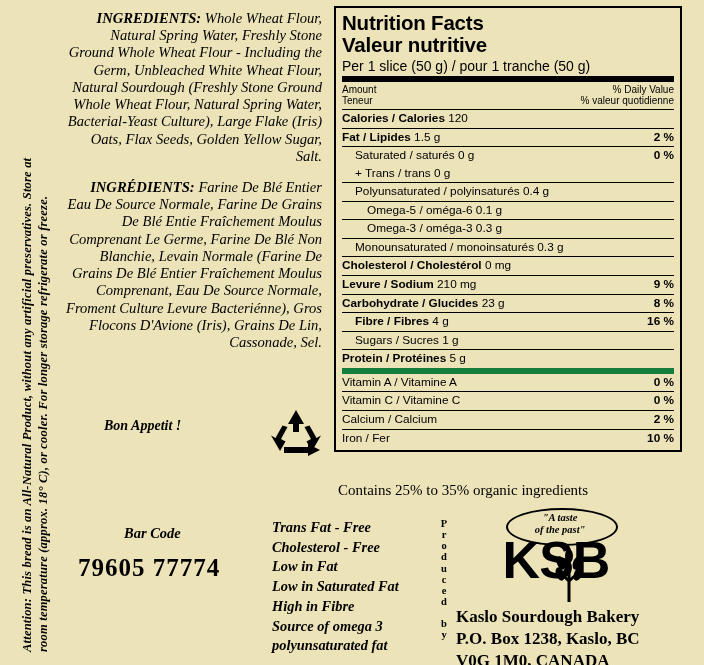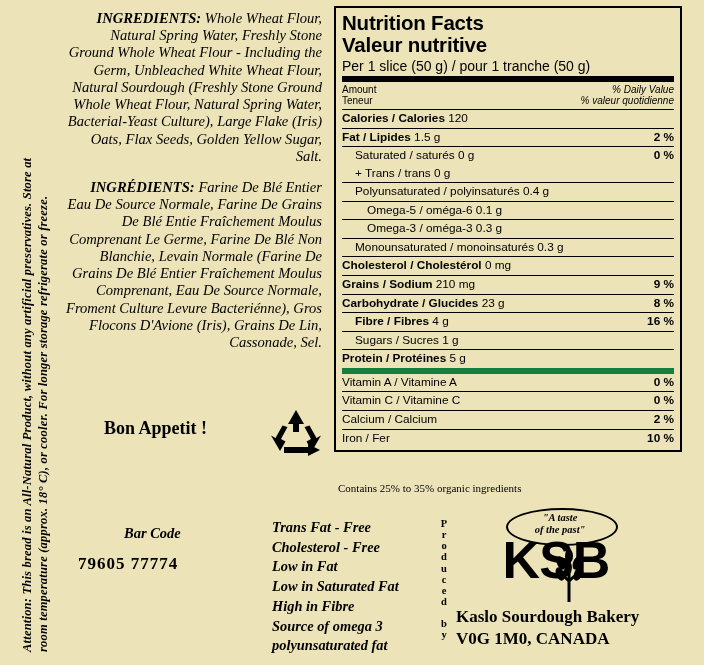--- a/index.html
+++ b/index.html
@@ -76,22 +76,23 @@
     font-weight: bold;
     font-style: italic;
   }
   .ing-body {
     font-style: italic;
   }
   .bon-appetit {
     position: absolute;
     left: 104px;
     top: 418px;
-    font-weight: bold;
-    font-size: 18px;
+    font-style: italic;
+    font-weight: bold;
+    font-size: 14px;
     font-family: "Liberation Serif", serif;
   }
 
   
   .recycle {
     position: absolute;
     left: 268px;
     top: 408px;
     width: 56px;
     height: 52px;
@@ -131,21 +132,20 @@
     padding: 2px 0 2px 0;
     border-bottom: 1px solid #000;
     font-size: 10px;
   }
   .nf-dvhead .lft {
     line-height: 1.15;
   }
   .nf-dvhead .rgt {
     text-align: right;
     line-height: 1.15;
-    font-style: italic;
   }
   .nf-row {
     display: flex;
     justify-content: space-between;
     align-items: baseline;
     border-bottom: 1px solid #000;
     padding: 2px 0 2px 0;
     font-size: 11.8px;
   }
   .nf-row.noline {
@@ -164,40 +164,40 @@
     font-weight: bold;
     white-space: nowrap;
   }
   .ind1 { padding-left: 13px; }
   .ind2 { padding-left: 25px; }
   .nf-contains {
     position: absolute;
     left: 338px;
     top: 482px;
     font-family: "Liberation Serif", serif;
-    font-size: 11px;
+    font-size: 15px;
   }
 
   
   .barcode-label {
     position: absolute;
     left: 124px;
     top: 525px;
     font-family: "Liberation Serif", serif;
     font-weight: bold;
     font-style: italic;
     font-size: 14.5px;
   }
   .barcode-num {
     position: absolute;
     left: 78px;
     top: 554px;
     font-family: "Liberation Serif", serif;
     font-weight: bold;
-    font-size: 17px;
+    font-size: 25px;
     letter-spacing: 1px;
   }
 
   
   .claims {
     position: absolute;
     left: 272px;
     top: 518px;
     width: 180px;
     font-family: "Liberation Serif", serif;
@@ -364,21 +364,21 @@
         </div>
         <div class="nf-row ind1">
           <div class="lbl">Monounsaturated / monoinsaturés  0.3 g</div>
           <div class="dv"></div>
         </div>
         <div class="nf-row">
           <div class="lbl"><b>Cholesterol / Cholestérol</b>  0 mg</div>
           <div class="dv"></div>
         </div>
         <div class="nf-row">
-          <div class="lbl"><b>Grains / Sodium</b>  210 mg</div>
+          <div class="lbl"><b>Levure / Sodium</b>  210 mg</div>
           <div class="dv">9 %</div>
         </div>
         <div class="nf-row">
           <div class="lbl"><b>Carbohydrate / Glucides</b>  23 g</div>
           <div class="dv">8 %</div>
         </div>
         <div class="nf-row ind1">
           <div class="lbl"><b>Fibre / Fibres</b>  4 g</div>
           <div class="dv">16 %</div>
         </div>
@@ -454,17 +454,18 @@
           <ellipse cx="8" cy="26" rx="4" ry="7" transform="rotate(-20 8 26)"></ellipse>
           <ellipse cx="26" cy="26" rx="4" ry="7" transform="rotate(20 26 26)"></ellipse>
           <rect x="15.5" y="14" width="3" height="40"></rect>
           <path d="M16 30 L6 22 L7 26 L16 34 Z"></path>
           <path d="M18 30 L28 22 L27 26 L18 34 Z"></path>
         </g>
       </svg>
     </div>
     <div class="ksb-name">
       <div>Kaslo Sourdough Bakery</div>
+      <div>P.O. Box 1238, Kaslo, BC</div>
       <div>V0G 1M0, CANADA</div>
     </div>
   </div>
 
 </div>
 
 </body></html>

